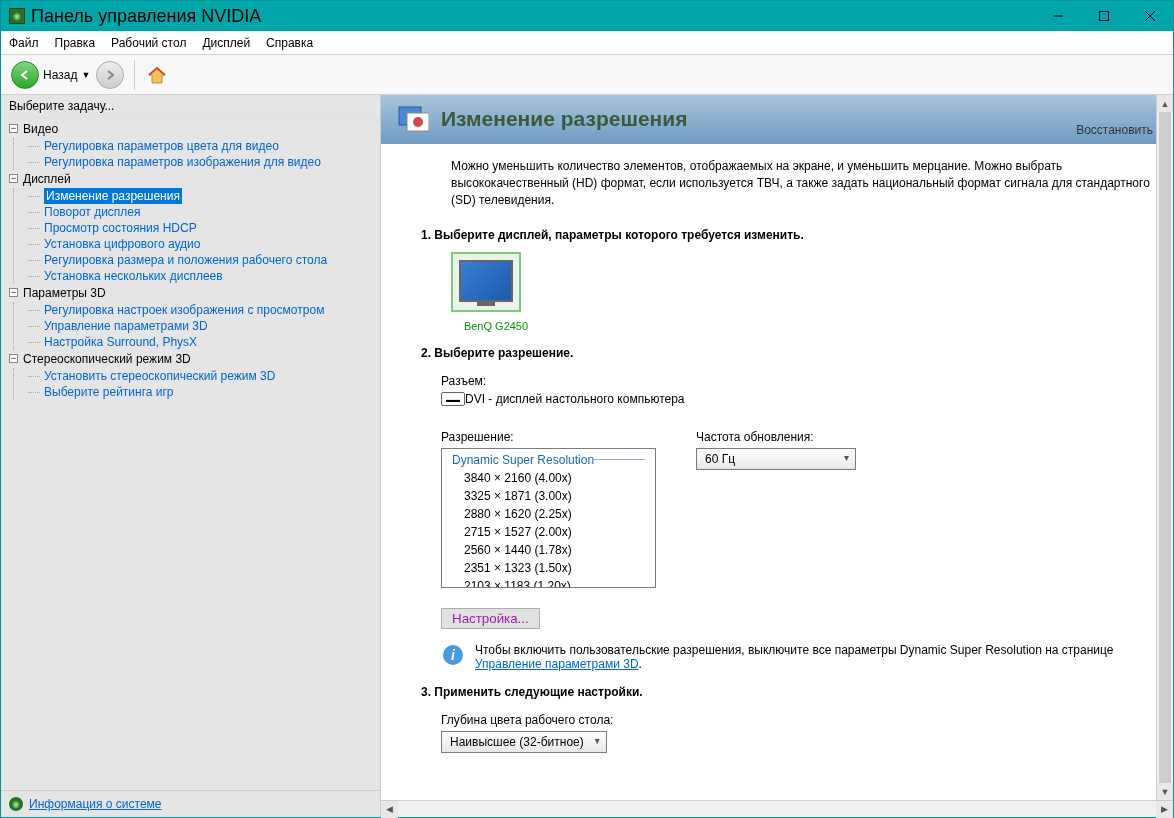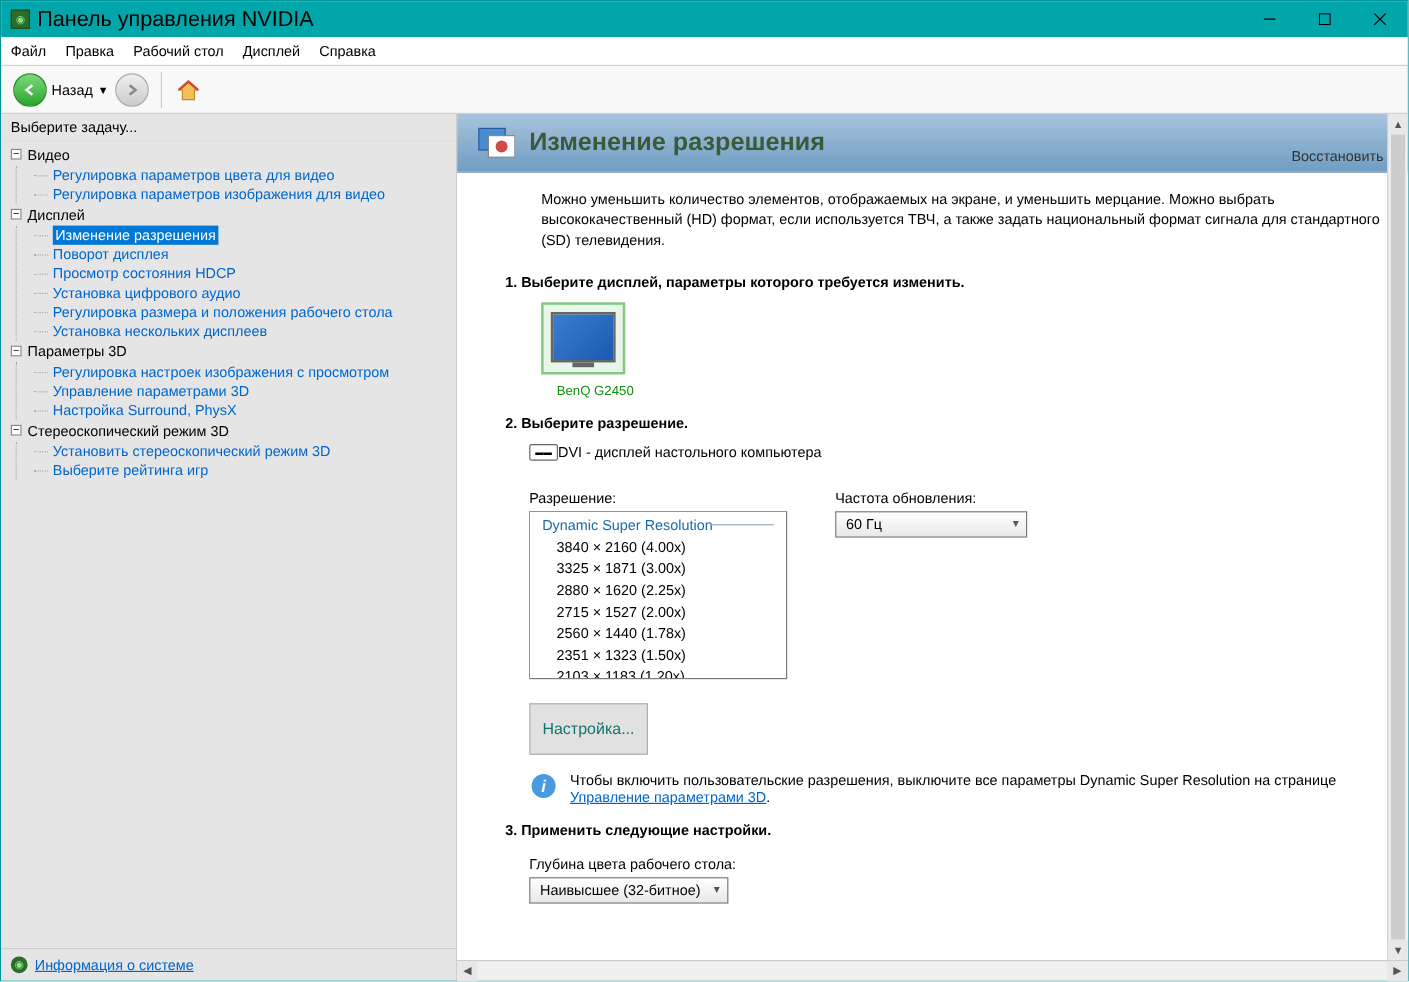--- a/index.html
+++ b/index.html
@@ -60,21 +60,21 @@
 
 .res-row { display:flex; gap:40px; align-items:flex-start;}
 .res-col {}
 .listbox { width:215px; height:140px; border:1px solid #7a7a7a; background:#fff; overflow-y:scroll;}
 .lb-group { color:#1a6aaa; padding:4px 10px 2px 10px; position:relative;}
 .lb-group::after { content:''; position:absolute; left:150px; right:10px; top:50%; border-top:1px solid #9ac;}
 .lb-item { padding:2px 10px 2px 22px; cursor:default;}
 .select { border:1px solid #7a7a7a; background:linear-gradient(180deg,#fff,#e8e8e8); padding:3px 22px 3px 8px; font-size:12px; position:relative; display:inline-block; min-width:160px;}
 .select::after { content:'▾'; position:absolute; right:6px; top:3px; font-size:10px; color:#555;}
 
-.cfg-btn { border:1px solid #adadad; background:#e1e1e1; padding:13px 10px; color:#0f766e; margin-top:20px;}
+.cfg-btn { border:1px solid #adadad; background:#e1e1e1; padding:2px 10px; color:#a21caf; margin-top:20px;}
 .info-row { display:flex; gap:10px; margin-top:14px; align-items:flex-start;}
 .info-ic { width:24px; height:24px; flex-shrink:0;}
 .info-row a { color:#0066cc; text-decoration:underline;}
 
 .h-scroll { height:17px; background:#f0f0f0; border-top:1px solid #ccc; display:flex; align-items:center;}
 .h-scroll .arr { width:17px; height:17px; display:flex; align-items:center; justify-content:center; font-size:9px; color:#555; background:#e8e8e8;}
 .v-scroll { position:absolute; right:0; top:0; bottom:17px; width:17px; background:#f0f0f0; border-left:1px solid #ccc; display:flex; flex-direction:column;}
 .v-scroll .arr { height:17px; display:flex; align-items:center; justify-content:center; font-size:9px; color:#555; background:#e8e8e8;}
 .v-thumb { flex:1; background:#cdcdcd; margin:0 2px;}
 </style>
@@ -200,20 +200,21 @@
         <div class="desc">Можно уменьшить количество элементов, отображаемых на экране, и уменьшить мерцание. Можно выбрать высококачественный (HD) формат, если используется ТВЧ, а также задать национальный формат сигнала для стандартного (SD) телевидения.</div>
 
         <div class="section-title">1. Выберите дисплей, параметры которого требуется изменить.</div>
         <div class="disp-sel">
           <div class="mon"></div>
         </div>
         <div class="disp-name">BenQ G2450</div>
 
         <div class="section-title">2. Выберите разрешение.</div>
 
+        <div class="field-label">Разъем:</div>
         <div class="conn-row">
           <div class="conn-ic">▬▬</div>
           <span>DVI - дисплей настольного компьютера</span>
         </div>
 
         <div class="res-row">
           <div class="res-col">
             <div class="field-label">Разрешение:</div>
             <div class="listbox" id="reslist">
                 <div class="lb-group">Dynamic Super Resolution</div>

